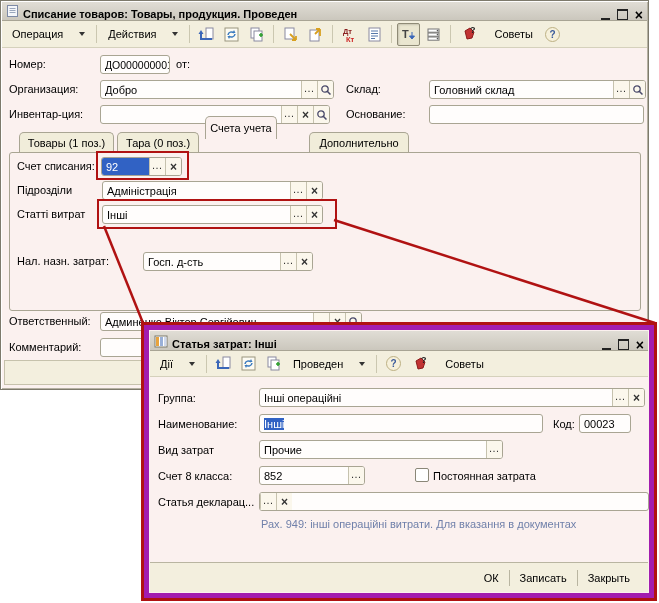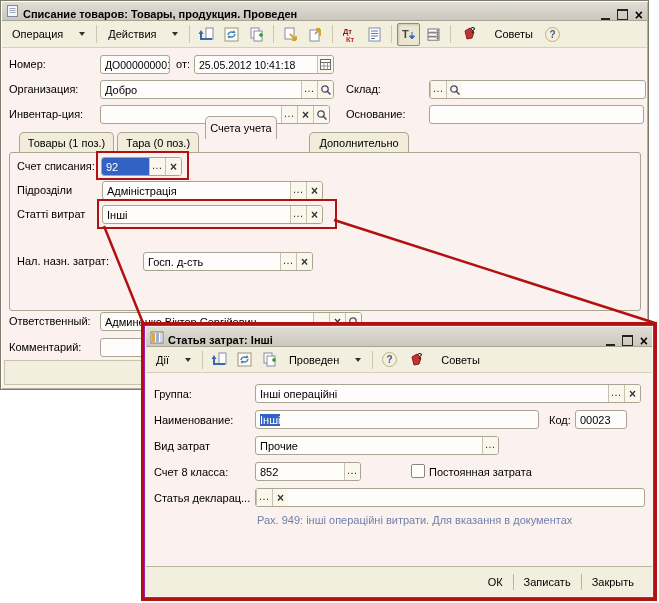--- a/index.html
+++ b/index.html
@@ -36,21 +36,21 @@
   .sel{background:#3162c4;color:#fff}
   
   .tab{position:absolute;height:21px;box-sizing:border-box;border:1px solid #a9a593;border-bottom:none;
        border-radius:5px 5px 0 0;background:#f1edda;display:flex;align-items:center;justify-content:center;
        padding:0 6px;white-space:nowrap;cursor:default}
   .tab.active{height:23px;background:#fbf1ef;z-index:3}
   .tabpage{position:absolute;border:1px solid #a9a593;border-radius:3px;background:#fbf1ef}
   .botbar{position:absolute;background:#f3efde;border:1px solid #c6c2ac;box-sizing:border-box}
   
   .dlg{position:absolute;left:141px;top:322px;width:510px;height:273px;border:3px solid #b01212;background:#fbf1ef;z-index:40}
-  .dlg-in{position:absolute;inset:0;border:1px solid #a21caf}
+  .dlg-in{position:absolute;inset:0;border:5px solid #a21caf}
   .dbtnbar{position:absolute;left:1px;right:1px;bottom:1px;height:30px;background:#f3efde;
        border-top:1px solid #b9b5a1;display:flex;align-items:center;justify-content:flex-end;gap:0;padding:0 8px;box-sizing:border-box}
   .flatbtn{padding:2px 10px;white-space:nowrap;cursor:default}
   .bsep{width:1px;height:16px;background:#b9b5a1}
   .cb{position:absolute;width:12px;height:12px;background:#fff;border:1px solid #8a8778;border-radius:2px;cursor:default}
   .hint{position:absolute;color:#7080aa;white-space:nowrap}
   
   .redbox{position:absolute;border:2px solid #b01212;z-index:55;pointer-events:none}
   .overlay{position:absolute;left:0;top:0;z-index:60;pointer-events:none}
   svg text{font-family:"Liberation Sans",sans-serif}
@@ -171,47 +171,36 @@
           <text x="5.5" y="12" font-size="10" font-weight="bold" fill="#3a5a9a">?</text>
         </svg>
     </span>
   </div>
 
   <span class="lbl" style="left:8px;top:57px">Номер:</span>
   <div class="fld" style="left:99px;top:54px;width:70px">
     <span class="val" style="font-size:10.5px">ДО000000001</span>
   </div>
   <span class="lbl" style="left:175px;top:57px">от:</span>
-  <div class="fld" style="left:193px;top:54px;width:140px">
-    <span class="val" style="font-size:10.5px">25.05.2012 10:41:18</span>
-    <span class="fb">
-        <svg width="11" height="11" viewBox="0 0 11 11">
-          <rect x="0.5" y="0.5" width="10" height="10" fill="#fff" stroke="#666"></rect>
-          <line x1="0.5" y1="3.5" x2="10.5" y2="3.5" stroke="#666"></line>
-          <line x1="4" y1="3.5" x2="4" y2="10.5" stroke="#999"></line>
-          <line x1="7.5" y1="3.5" x2="7.5" y2="10.5" stroke="#999"></line>
-          <line x1="0.5" y1="7" x2="10.5" y2="7" stroke="#999"></line>
-        </svg>
-      </span>
-  </div>
 
   <span class="lbl" style="left:8px;top:82px">Организация:</span>
   <div class="fld" style="left:99px;top:79px;width:234px">
     <span class="val">Добро</span>
     <span class="fb dots">…</span>
     <span class="fb">
         <svg width="12" height="12" viewBox="0 0 12 12">
           <circle cx="5" cy="5" r="3.2" fill="none" stroke="#4a4a6a" stroke-width="1.3"></circle>
           <line x1="7.5" y1="7.5" x2="10.5" y2="10.5" stroke="#4a4a6a" stroke-width="1.5"></line>
         </svg>
       </span>
   </div>
 
   <span class="lbl" style="left:345px;top:82px">Склад:</span>
   <div class="fld" style="left:428px;top:79px;width:217px">
+    <span class="val">Головний склад</span>
     <span class="fb dots">…</span>
     <span class="fb">
         <svg width="12" height="12" viewBox="0 0 12 12">
           <circle cx="5" cy="5" r="3.2" fill="none" stroke="#4a4a6a" stroke-width="1.3"></circle>
           <line x1="7.5" y1="7.5" x2="10.5" y2="10.5" stroke="#4a4a6a" stroke-width="1.5"></line>
         </svg>
       </span>
   </div>
 
   <span class="lbl" style="left:8px;top:107px">Инвентар-ция:</span>

